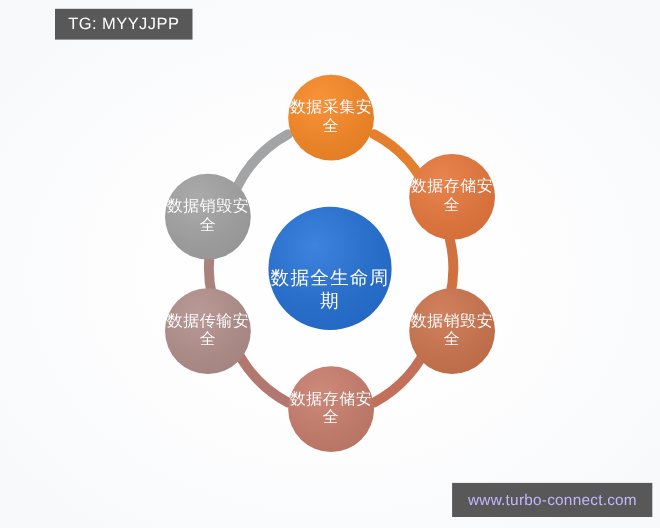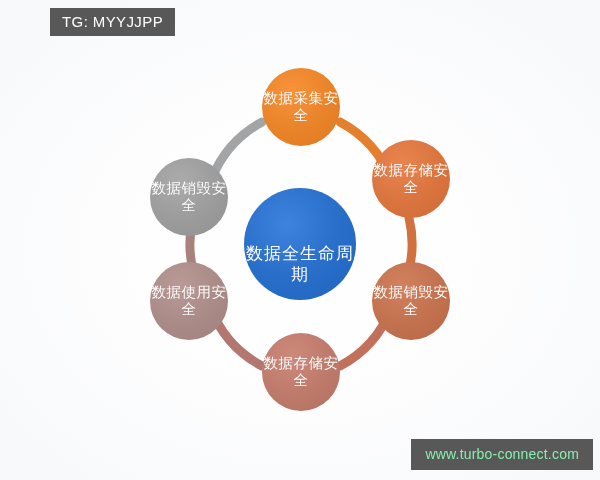--- a/index.html
+++ b/index.html
@@ -24,21 +24,21 @@
     padding:6px 12px 7px 12px;
     line-height:1;
     white-space:nowrap;
     font-family:"Liberation Sans",sans-serif;
     margin-left:44px;
   }
 
   
   .wm-badge{
     position:absolute;right:7px;bottom:10px;
-    background:#585858;color:#86efac;
+    background:#585858;color:#c4b5fd;
     font-size:14px;letter-spacing:.2px;
     padding:8px 14px 9px 14px;
     line-height:1;
     white-space:nowrap;
     font-family:"Liberation Sans",sans-serif;
   }
 
   
   #diagram{
     position:absolute;left:0;top:0;width:600px;height:480px;
@@ -123,21 +123,21 @@
 
     <div class="node sat pos-2" style="background: radial-gradient(circle at 38% 30%, rgb(210, 129, 95) 0%, rgb(194, 113, 79) 55%, rgb(184, 103, 69) 100%);">
       <span class="lbl">数据销毁安全</span>
     </div>
 
     <div class="node sat pos-3" style="background: radial-gradient(circle at 38% 30%, rgb(205, 138, 123) 0%, rgb(189, 122, 107) 55%, rgb(179, 112, 97) 100%);">
       <span class="lbl">数据存储安全</span>
     </div>
 
     <div class="node sat pos-4" style="background: radial-gradient(circle at 38% 30%, rgb(185, 154, 150) 0%, rgb(169, 138, 134) 55%, rgb(159, 128, 124) 100%);">
-      <span class="lbl">数据使用安全</span>
+      <span class="lbl">数据传输安全</span>
     </div>
 
     <div class="node sat pos-5" style="background: radial-gradient(circle at 38% 30%, rgb(171, 171, 171) 0%, rgb(155, 155, 155) 55%, rgb(145, 145, 145) 100%);">
       <span class="lbl">数据销毁安全</span>
     </div>
 
   </div>
 
   <div class="wm-badge">www.turbo-connect.com</div>
 

